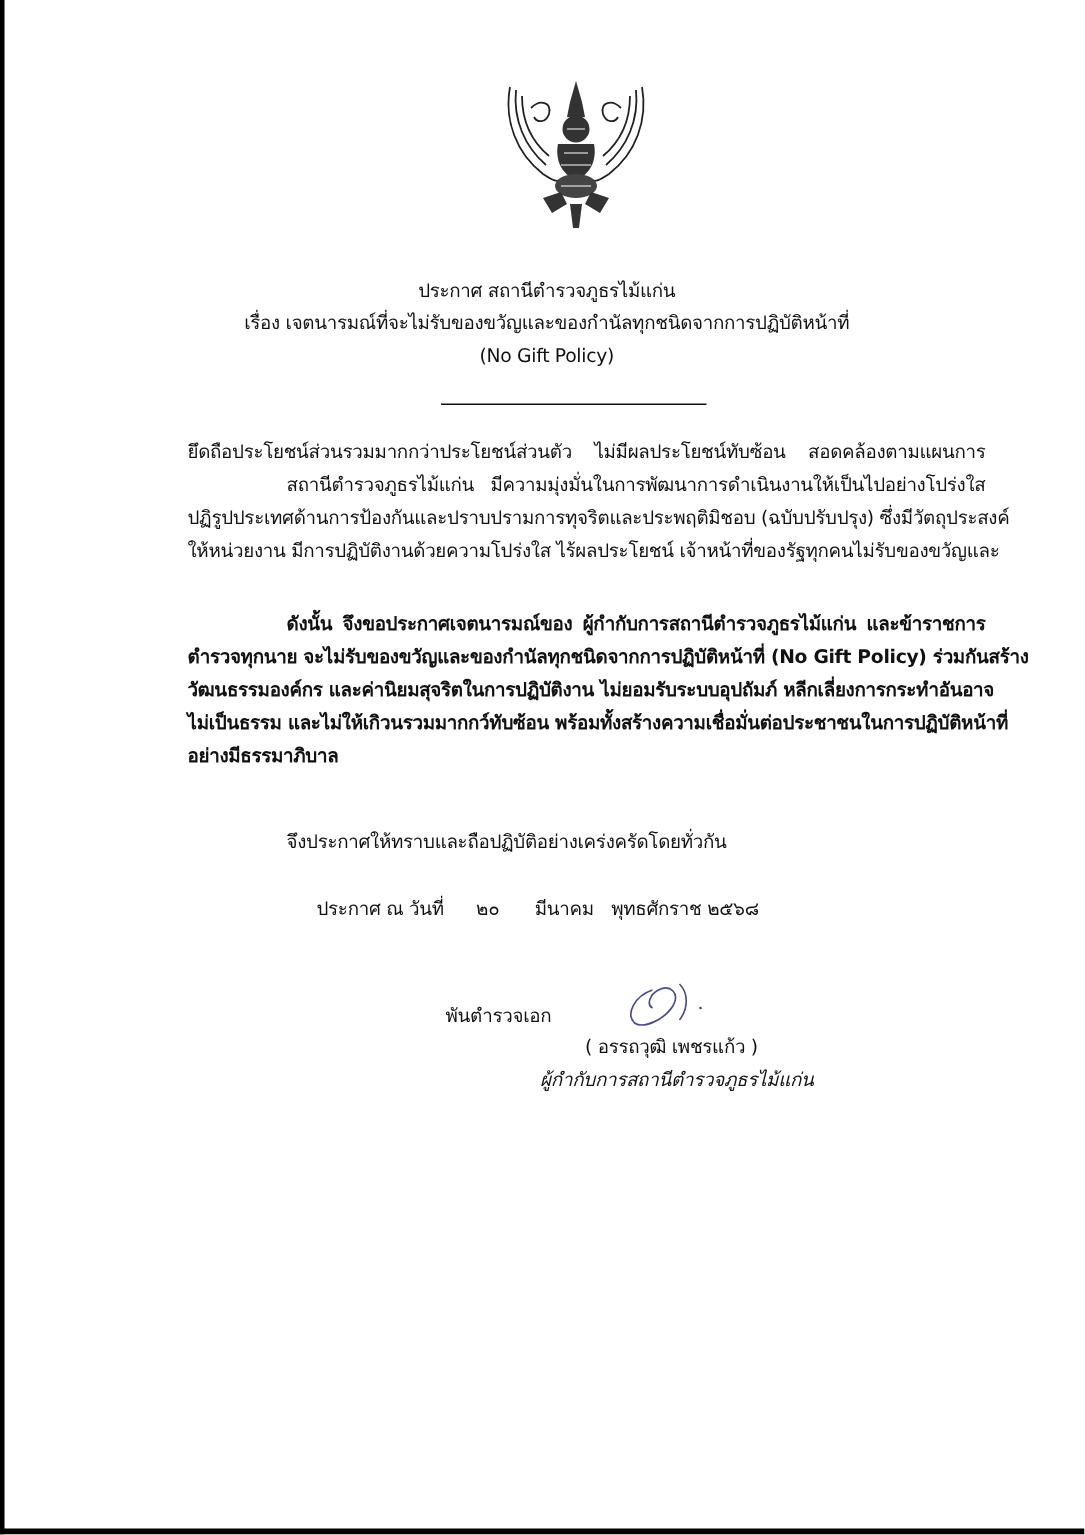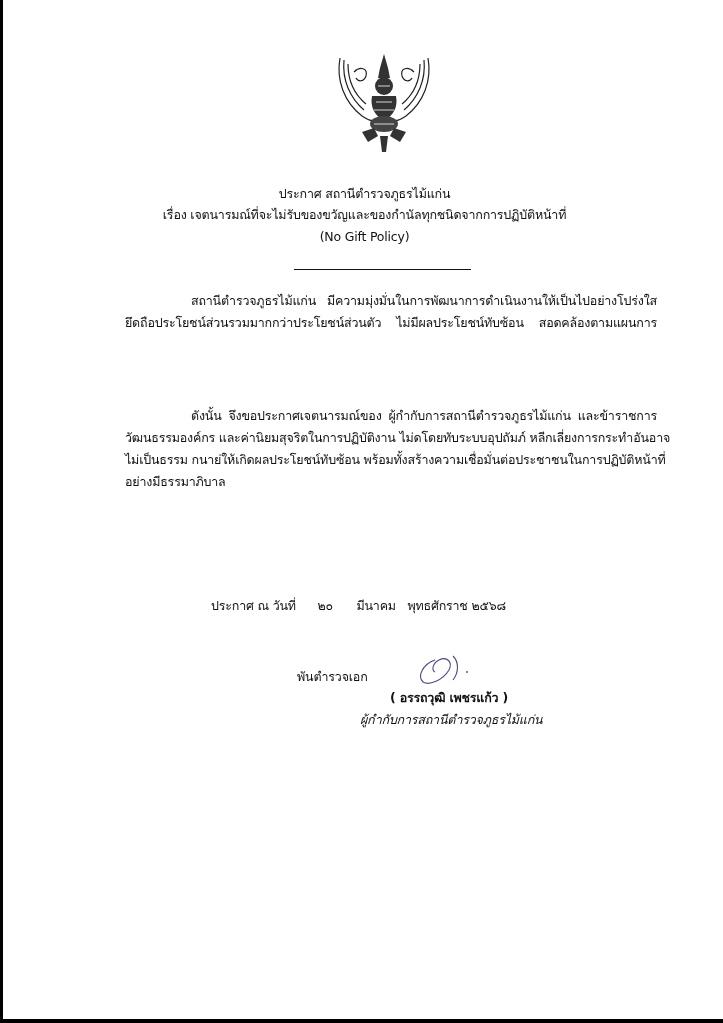--- a/index.html
+++ b/index.html
@@ -114,31 +114,35 @@
     </g>
   </svg>
 
   <div class="line center" style="top:184px;">ประกาศ สถานีตำรวจภูธรไม้แก่น</div>
   <div class="line center" style="top:205px;">เรื่อง เจตนารมณ์ที่จะไม่รับของขวัญและของกำนัลทุกชนิดจากการปฏิบัติหน้าที่</div>
   <div class="line center" style="top:227px;">(No Gift Policy)</div>
 
   <div class="rule"></div>
 
   <div class="para" style="top:290px;">
+    <span class="row">ยึดถือประโยชน์ส่วนรวมมากกว่าประโยชน์ส่วนตัว ไม่มีผลประโยชน์ทับซ้อน สอดคล้องตามแผนการ</span>
     <span class="row indent">สถานีตำรวจภูธรไม้แก่น มีความมุ่งมั่นในการพัฒนาการดำเนินงานให้เป็นไปอย่างโปร่งใส</span>
-    <span class="row">ยึดถือประโยชน์ส่วนรวมมากกว่าประโยชน์ส่วนตัว ไม่มีผลประโยชน์ทับซ้อน สอดคล้องตามแผนการ</span>
+    <span class="row">ปฏิรูปประเทศด้านการป้องกันและปราบปรามการทุจริตและประพฤติมิชอบ (ฉบับปรับปรุง) ซึ่งมีวัตถุประสงค์</span>
+    <span class="row">ให้หน่วยงาน มีการปฏิบัติงานด้วยความโปร่งใส ไร้ผลประโยชน์ เจ้าหน้าที่ของรัฐทุกคนไม่รับของขวัญและ</span>
   </div>
 
-  <div class="para" style="top:405px;">
+  <div class="para" style="top:405px;font-weight:bold;">
     <span class="row indent">ดังนั้น จึงขอประกาศเจตนารมณ์ของ ผู้กำกับการสถานีตำรวจภูธรไม้แก่น และข้าราชการ</span>
-    <span class="row">วัฒนธรรมองค์กร และค่านิยมสุจริตในการปฏิบัติงาน ไม่ดโดยทับระบบอุปถัมภ์ หลีกเลี่ยงการกระทำอันอาจ</span>
-    <span class="row">ไม่เป็นธรรม กนาย่ให้เกิดผลประโยชน์ทับซ้อน พร้อมทั้งสร้างความเชื่อมั่นต่อประชาชนในการปฏิบัติหน้าที่</span>
+    <span class="row">ตำรวจทุกนาย จะไม่รับของขวัญและของกำนัลทุกชนิดจากการปฏิบัติหน้าที่ (No Gift Policy) ร่วมกันสร้าง</span>
+    <span class="row">วัฒนธรรมองค์กร และค่านิยมสุจริตในการปฏิบัติงาน ไม่ยอมรับระบบอุปถัมภ์ หลีกเลี่ยงการกระทำอันอาจ</span>
+    <span class="row">ไม่เป็นธรรม และไม่ให้เกิวนรวมมากกว์ทับซ้อน พร้อมทั้งสร้างความเชื่อมั่นต่อประชาชนในการปฏิบัติหน้าที่</span>
     <span class="row last">อย่างมีธรรมาภิบาล</span>
   </div>
 
+  <div class="line" style="left:188px; top:551px;">จึงประกาศให้ทราบและถือปฏิบัติอย่างเคร่งครัดโดยทั่วกัน</div>
 
   <div class="line" style="left:208px; top:596px;">
     <span>ประกาศ ณ วันที่</span>
     <span style="display:inline-block; width:14px;"></span>
     <span>๒๐</span>
     <span style="display:inline-block; width:16px;"></span>
     <span>มีนาคม</span>
     <span style="display:inline-block; width:4px;"></span>
     <span>พุทธศักราช</span>
     <span>๒๕๖๘</span>
@@ -146,16 +150,16 @@
 
   <svg class="signature" viewBox="0 0 60 35">
     <g fill="none" stroke="#4a4a8a" stroke-width="1.1">
       <path d="M22 8 C10 12, 4 24, 10 30 C16 34, 30 28, 36 18 C40 10, 34 4, 26 8 C20 11, 18 18, 22 20"></path>
       <path d="M40 4 C46 10, 46 20, 40 28"></path>
     </g>
     <circle cx="54" cy="20" r="0.9" fill="#4a4a8a"></circle>
   </svg>
 
   <div class="line" style="left:294px; top:667px;">พันตำรวจเอก</div>
-  <div class="line" style="left:387px; top:688px;font-weight:bold;">( อรรถวุฒิ  เพชรแก้ว )</div>
+  <div class="line" style="left:387px; top:688px;">( อรรถวุฒิ  เพชรแก้ว )</div>
   <div class="line" style="left:357px; top:710px;font-style:italic;">ผู้กำกับการสถานีตำรวจภูธรไม้แก่น</div>
 
 </div>
 
 </body></html>

